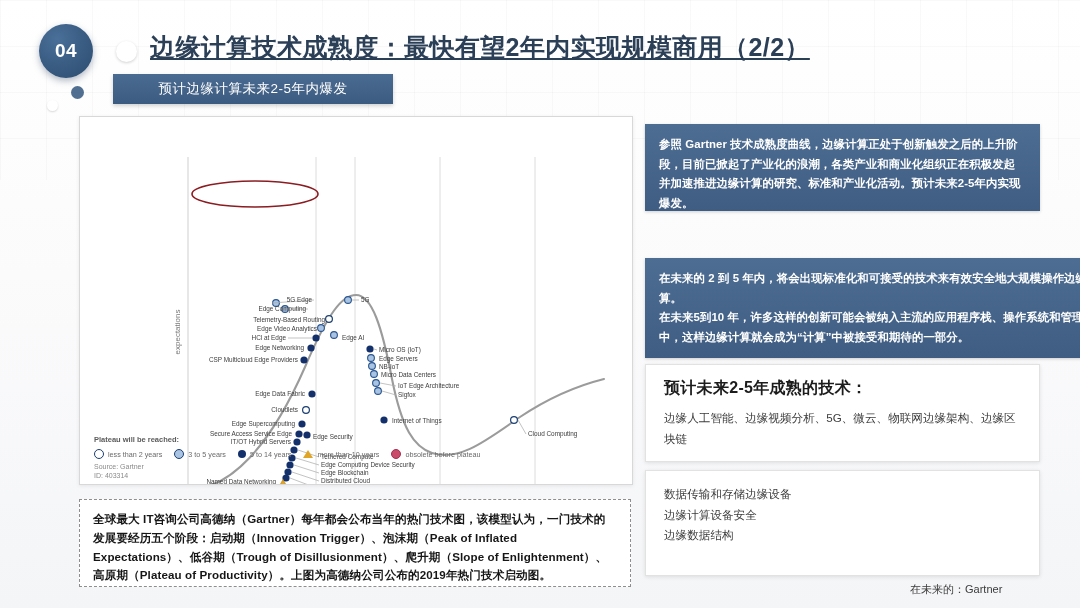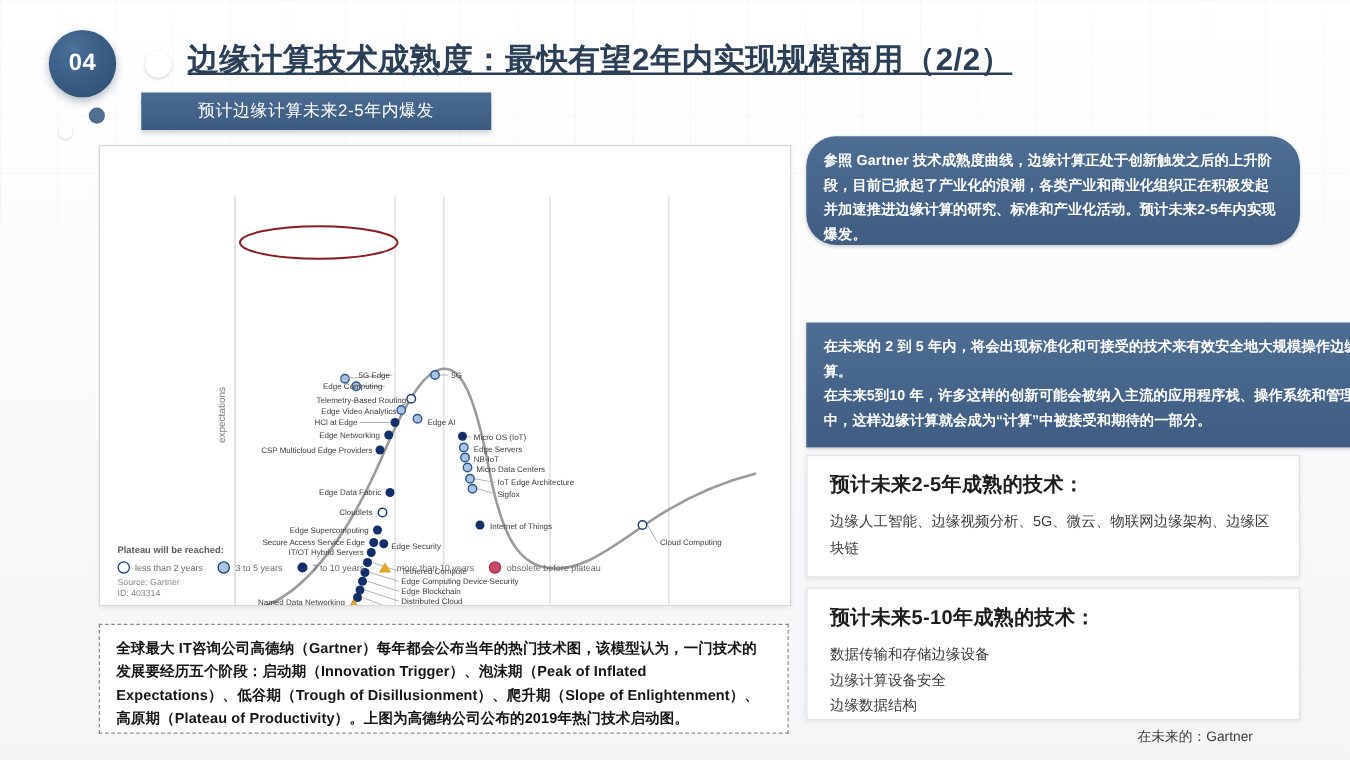--- a/index.html
+++ b/index.html
@@ -68,21 +68,21 @@
     border:1.6px dashed #8e8e8e;background:#fff;box-sizing:border-box;
     padding:10px 13px;}
   .note p{margin:0;font-size:11.6px;line-height:1.62;color:#161616;font-weight:bold;
     letter-spacing:.1px;}
 
   
   .blue-box{position:absolute;background:linear-gradient(180deg,#4e6d93 0%,#3f5d82 100%);
     color:#fff;box-sizing:border-box;padding:11px 14px;
     box-shadow:0 1px 3px rgba(0,0,0,.18);}
   .blue-box p{margin:0;font-size:11.4px;line-height:1.72;font-weight:bold;letter-spacing:.1px;}
-  #box-a{left:645px;top:109px;width:395px;height:87px;border-radius:24px;}
+  #box-a{left:645px;top:124px;width:395px;height:87px;}
   #box-b{left:645px;top:258px;width:476px;height:100px;}
 
   .white-card{position:absolute;background:#fff;border:1px solid #e2e2e2;
     box-shadow:0 1px 4px rgba(0,0,0,.10);box-sizing:border-box;padding:13px 18px 10px 18px;}
   #card-a{left:645px;top:364px;width:395px;height:98px;}
   #card-b{left:645px;top:470px;width:395px;height:106px;}
   .card-h{font-size:16px;font-weight:bold;color:#1c1c1c;margin:0 0 9px 0;letter-spacing:.3px;}
   .card-line{font-size:11.6px;color:#3c3c3c;line-height:1.78;}
 
   .attr{position:absolute;left:910px;top:582px;font-size:11px;color:#3b3b3b;}
@@ -275,21 +275,21 @@
           <div class="leg">
             <span class="lg-mark lg-open"></span>
             <span>less than 2 years</span>
           </div>
           <div class="leg">
             <span class="lg-mark lg-half"></span>
             <span>3 to 5 years</span>
           </div>
           <div class="leg">
             <span class="lg-mark lg-full"></span>
-            <span>7 to 10 years</span>
+            <span>5 to 14 years</span>
           </div>
           <div class="leg">
             <span class="lg-mark lg-tri"></span>
             <span>more than 10 years</span>
           </div>
           <div class="leg">
             <span class="lg-mark lg-obs"></span>
             <span>obsolete before plateau</span>
           </div>
         </div>
@@ -313,21 +313,20 @@
     <p>在未来的 2 到 5 年内，将会出现标准化和可接受的技术来有效安全地大规模操作边缘计算。</p>
     <p>在未来5到10 年，许多这样的创新可能会被纳入主流的应用程序栈、操作系统和管理工具中，这样边缘计算就会成为“计算”中被接受和期待的一部分。</p>
   </div>
 
   <div class="white-card" id="card-a">
     <div class="card-h">预计未来2-5年成熟的技术：</div>
     <div class="card-line">边缘人工智能、边缘视频分析、5G、微云、物联网边缘架构、边缘区块链</div>
   </div>
 
   <div class="white-card" id="card-b">
-    <div class="card-h">预计未来5-10年成熟的技术：</div>
     <div id="card-b-lines">
         <div class="card-line">数据传输和存储边缘设备</div>
         <div class="card-line">边缘计算设备安全</div>
         <div class="card-line">边缘数据结构</div>
       </div>
   </div>
 
   <div class="attr">在未来的：Gartner</div>
 </div>
 

